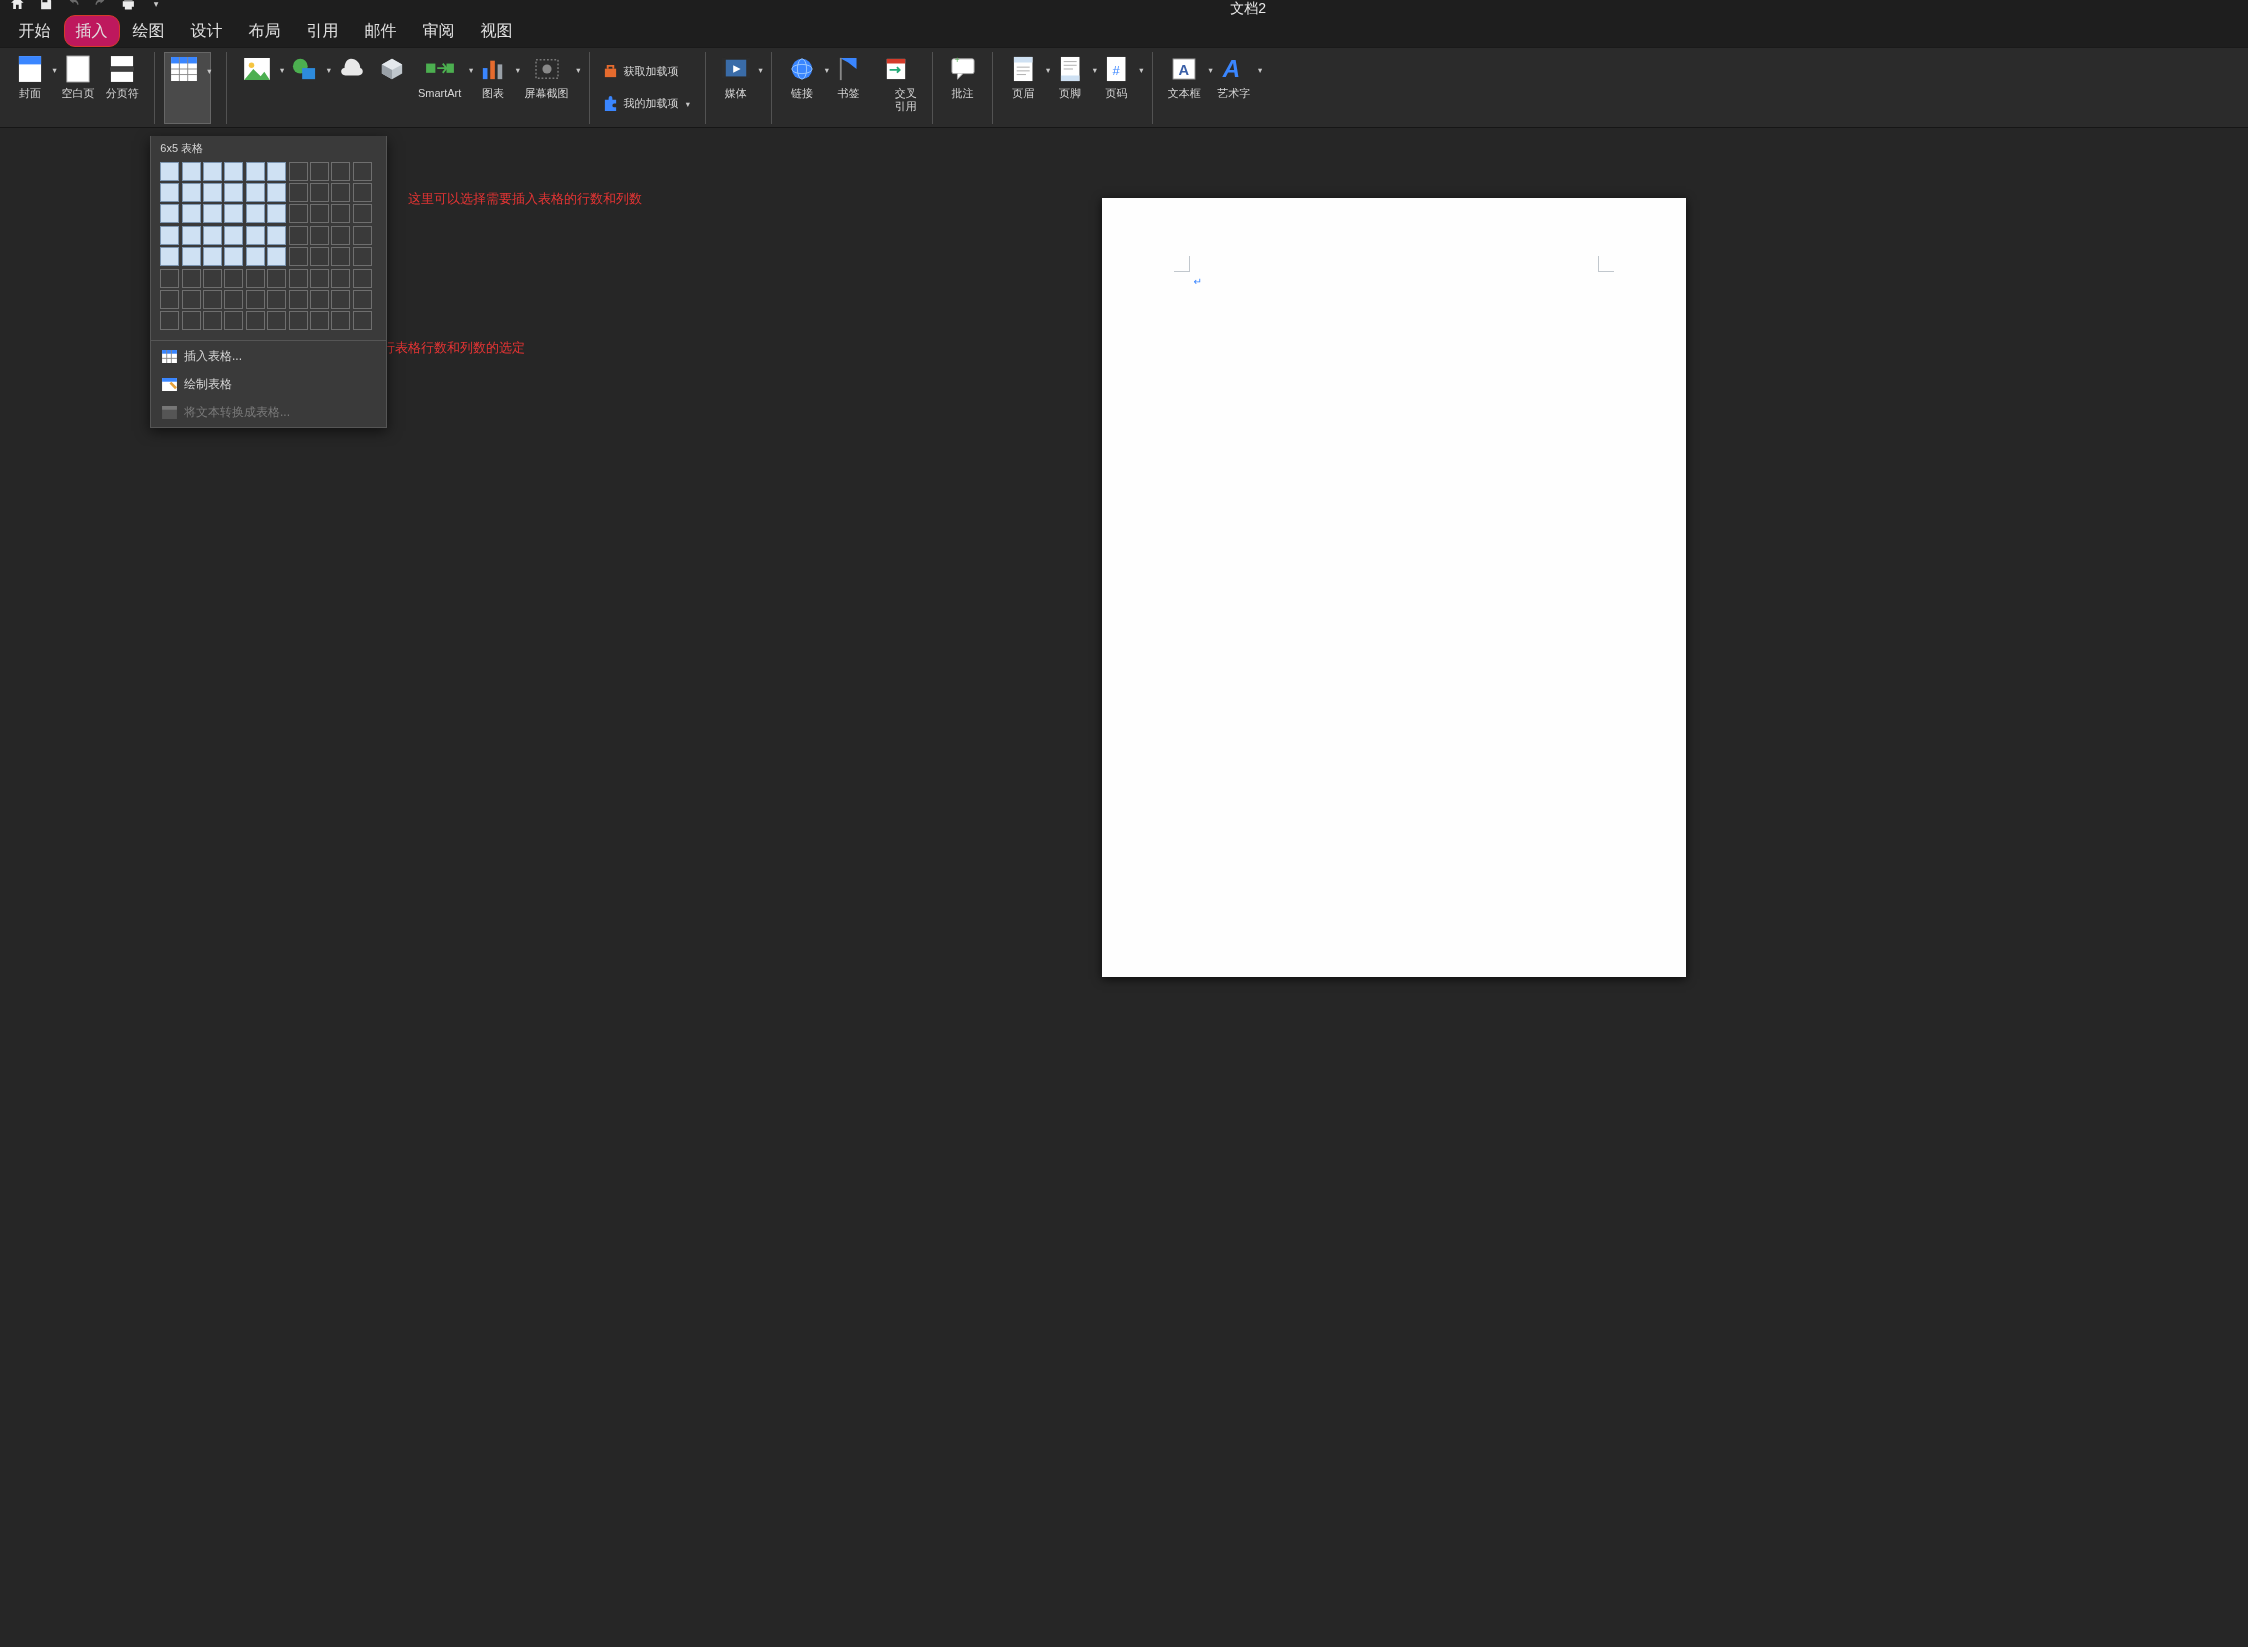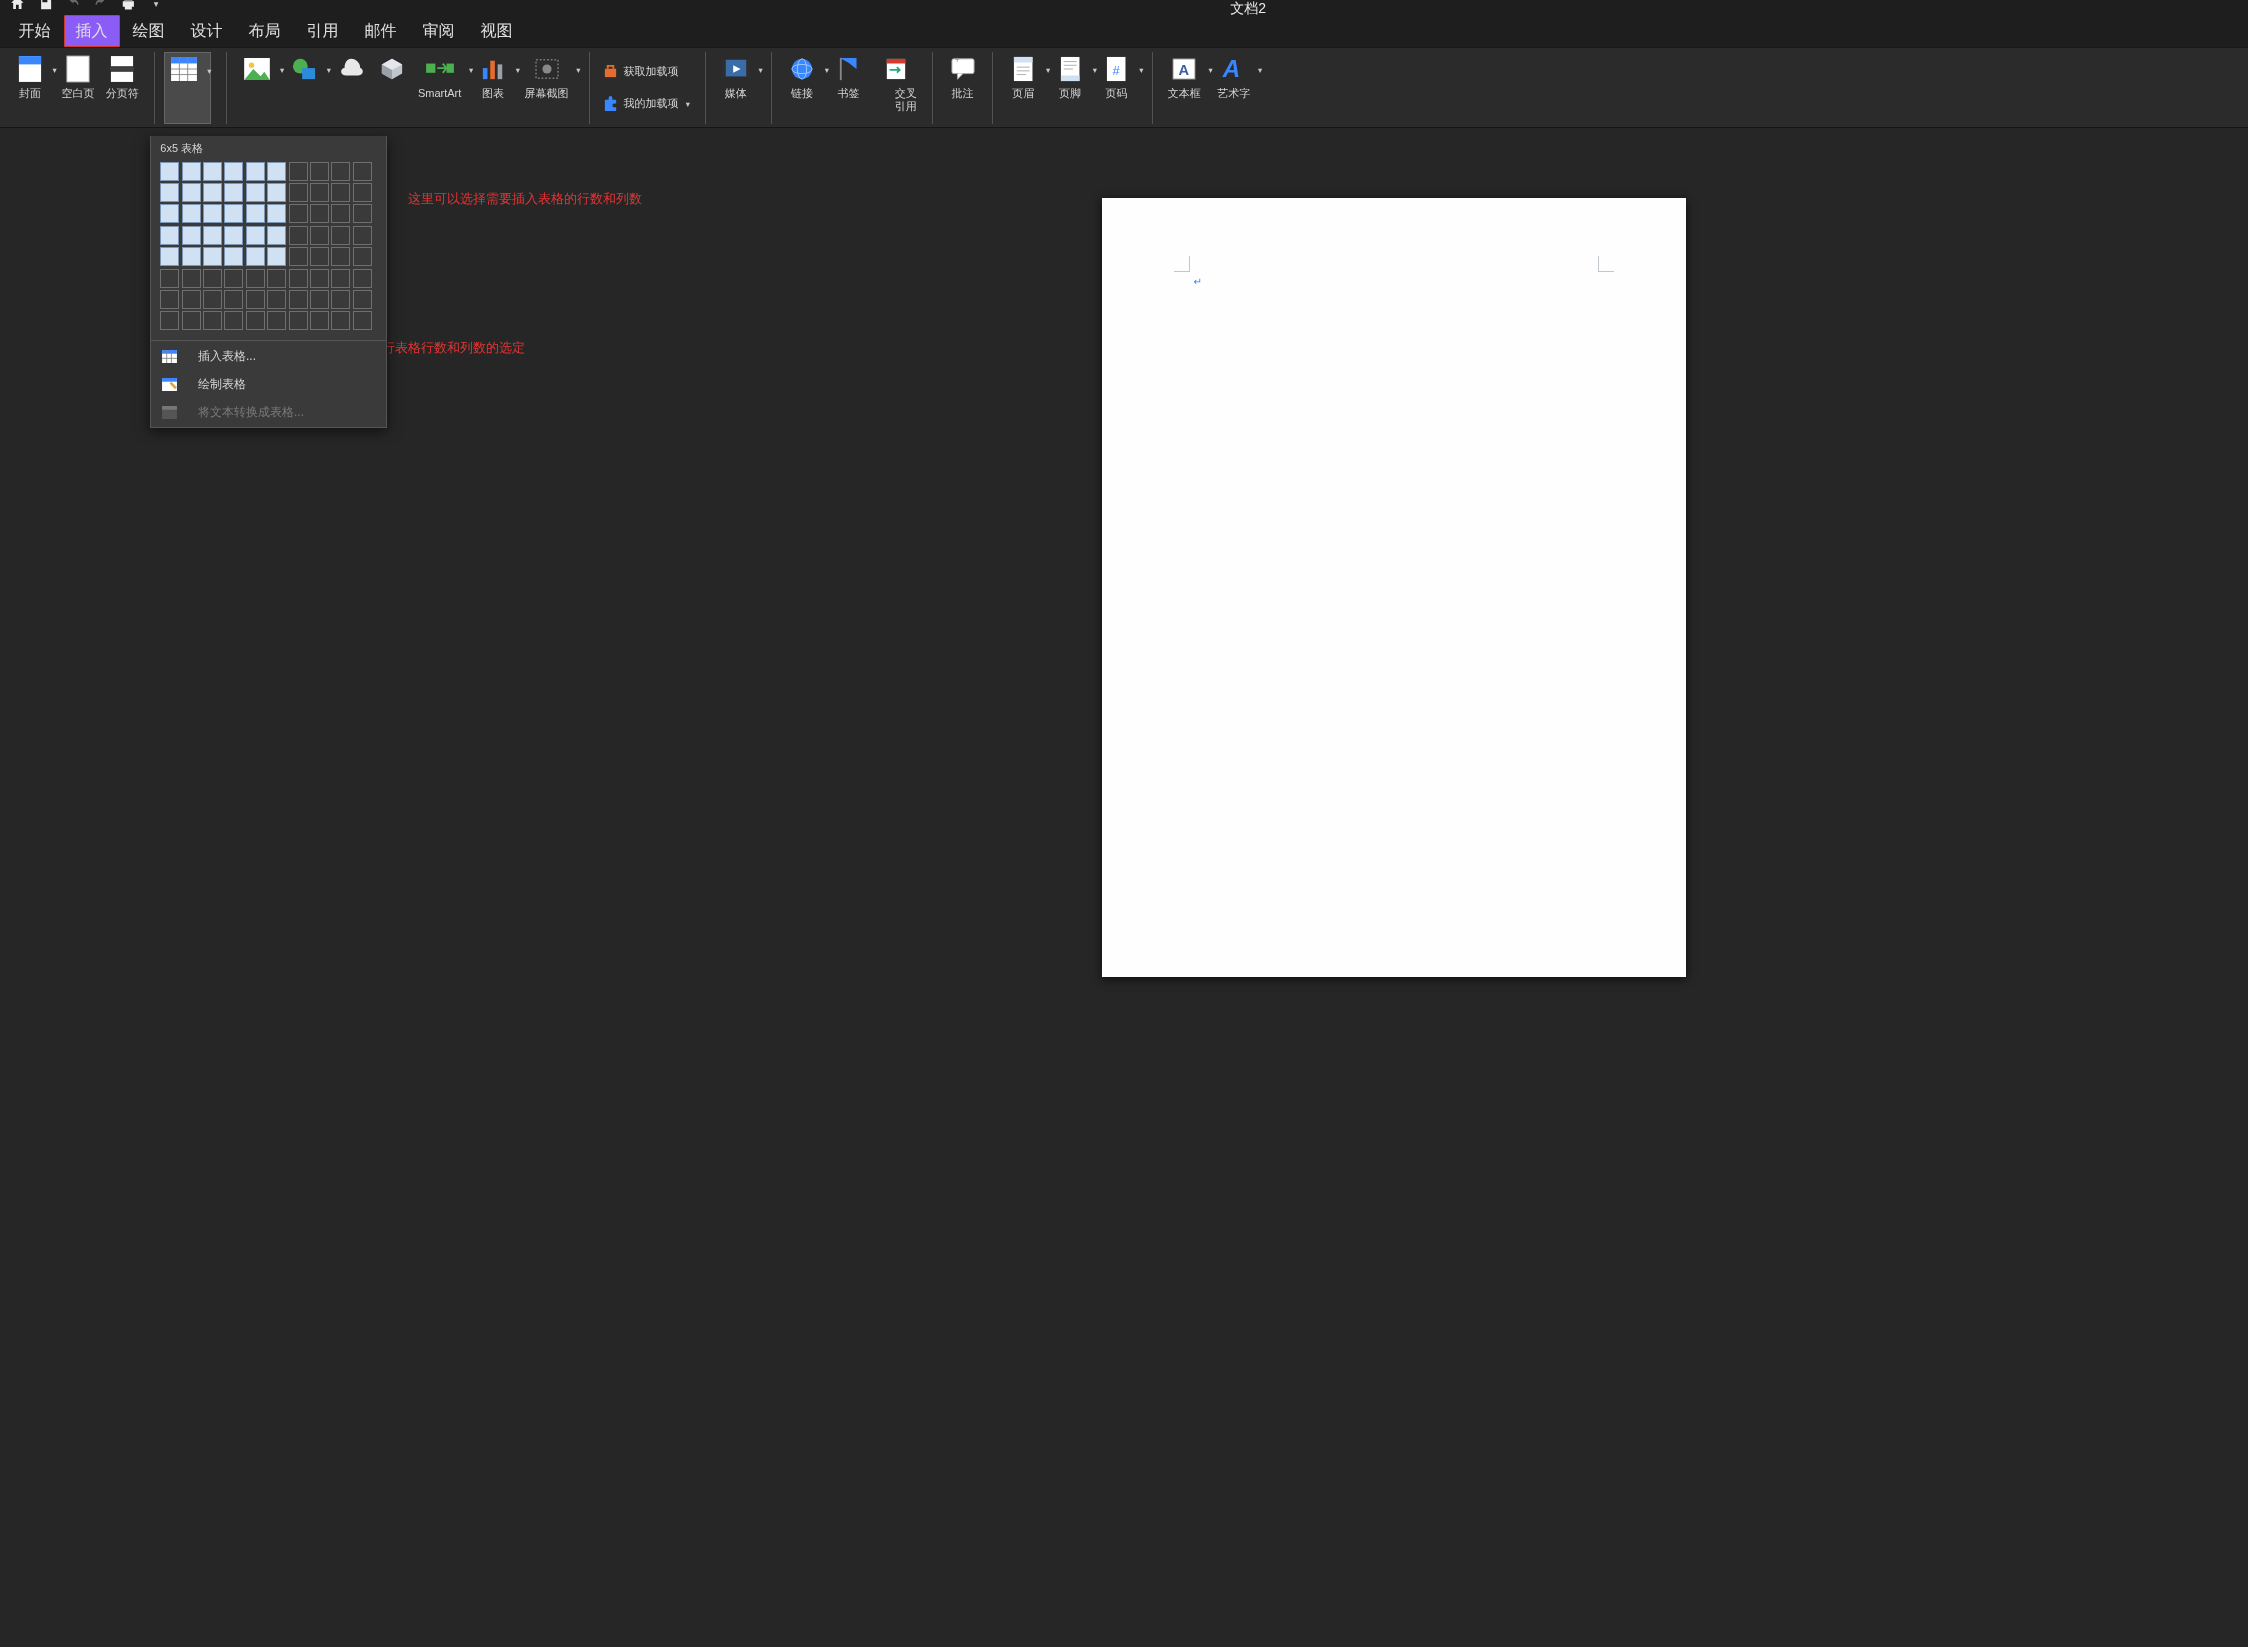--- a/index.html
+++ b/index.html
@@ -57,23 +57,23 @@
   }
   .menu-tab {
     padding: 0 13px;
     display: flex;
     align-items: center;
     color: #e0e0e0;
     font-size: 16px;
     cursor: pointer;
   }
   .menu-tab.active {
-    background: #8b5cf6;
+    background: #be185d;
     border: 1.9px solid #d43b2a;
-    border-radius: 1px;
+    border-radius: 11px;
     box-sizing: border-box;
     padding: 0 11px;
   }
 
   
   .ribbon {
     height: 72px;
     min-height: 72px;
     background: #2b2b2b;
     display: flex;
@@ -232,21 +232,21 @@
     border-color: #7c95b0;
   }
   .dd-sep {
     height: 0.9px;
     background: #555;
     margin: 3.7px 0 1.9px;
   }
   .dd-item {
     display: flex;
     align-items: center;
-    gap: 21px;
+    gap: 7px;
     padding: 5.6px 11px;
     font-size: 12px;
     color: #d6d6d6;
     cursor: pointer;
   }
   .dd-item.disabled { color: #7a7a7a; cursor: default; align-items: center; }
   .dd-item .dd-icon { width: 15px; height: 15px; display:flex; align-items:center; justify-content:center; }
 
   
   svg { display: block; }

